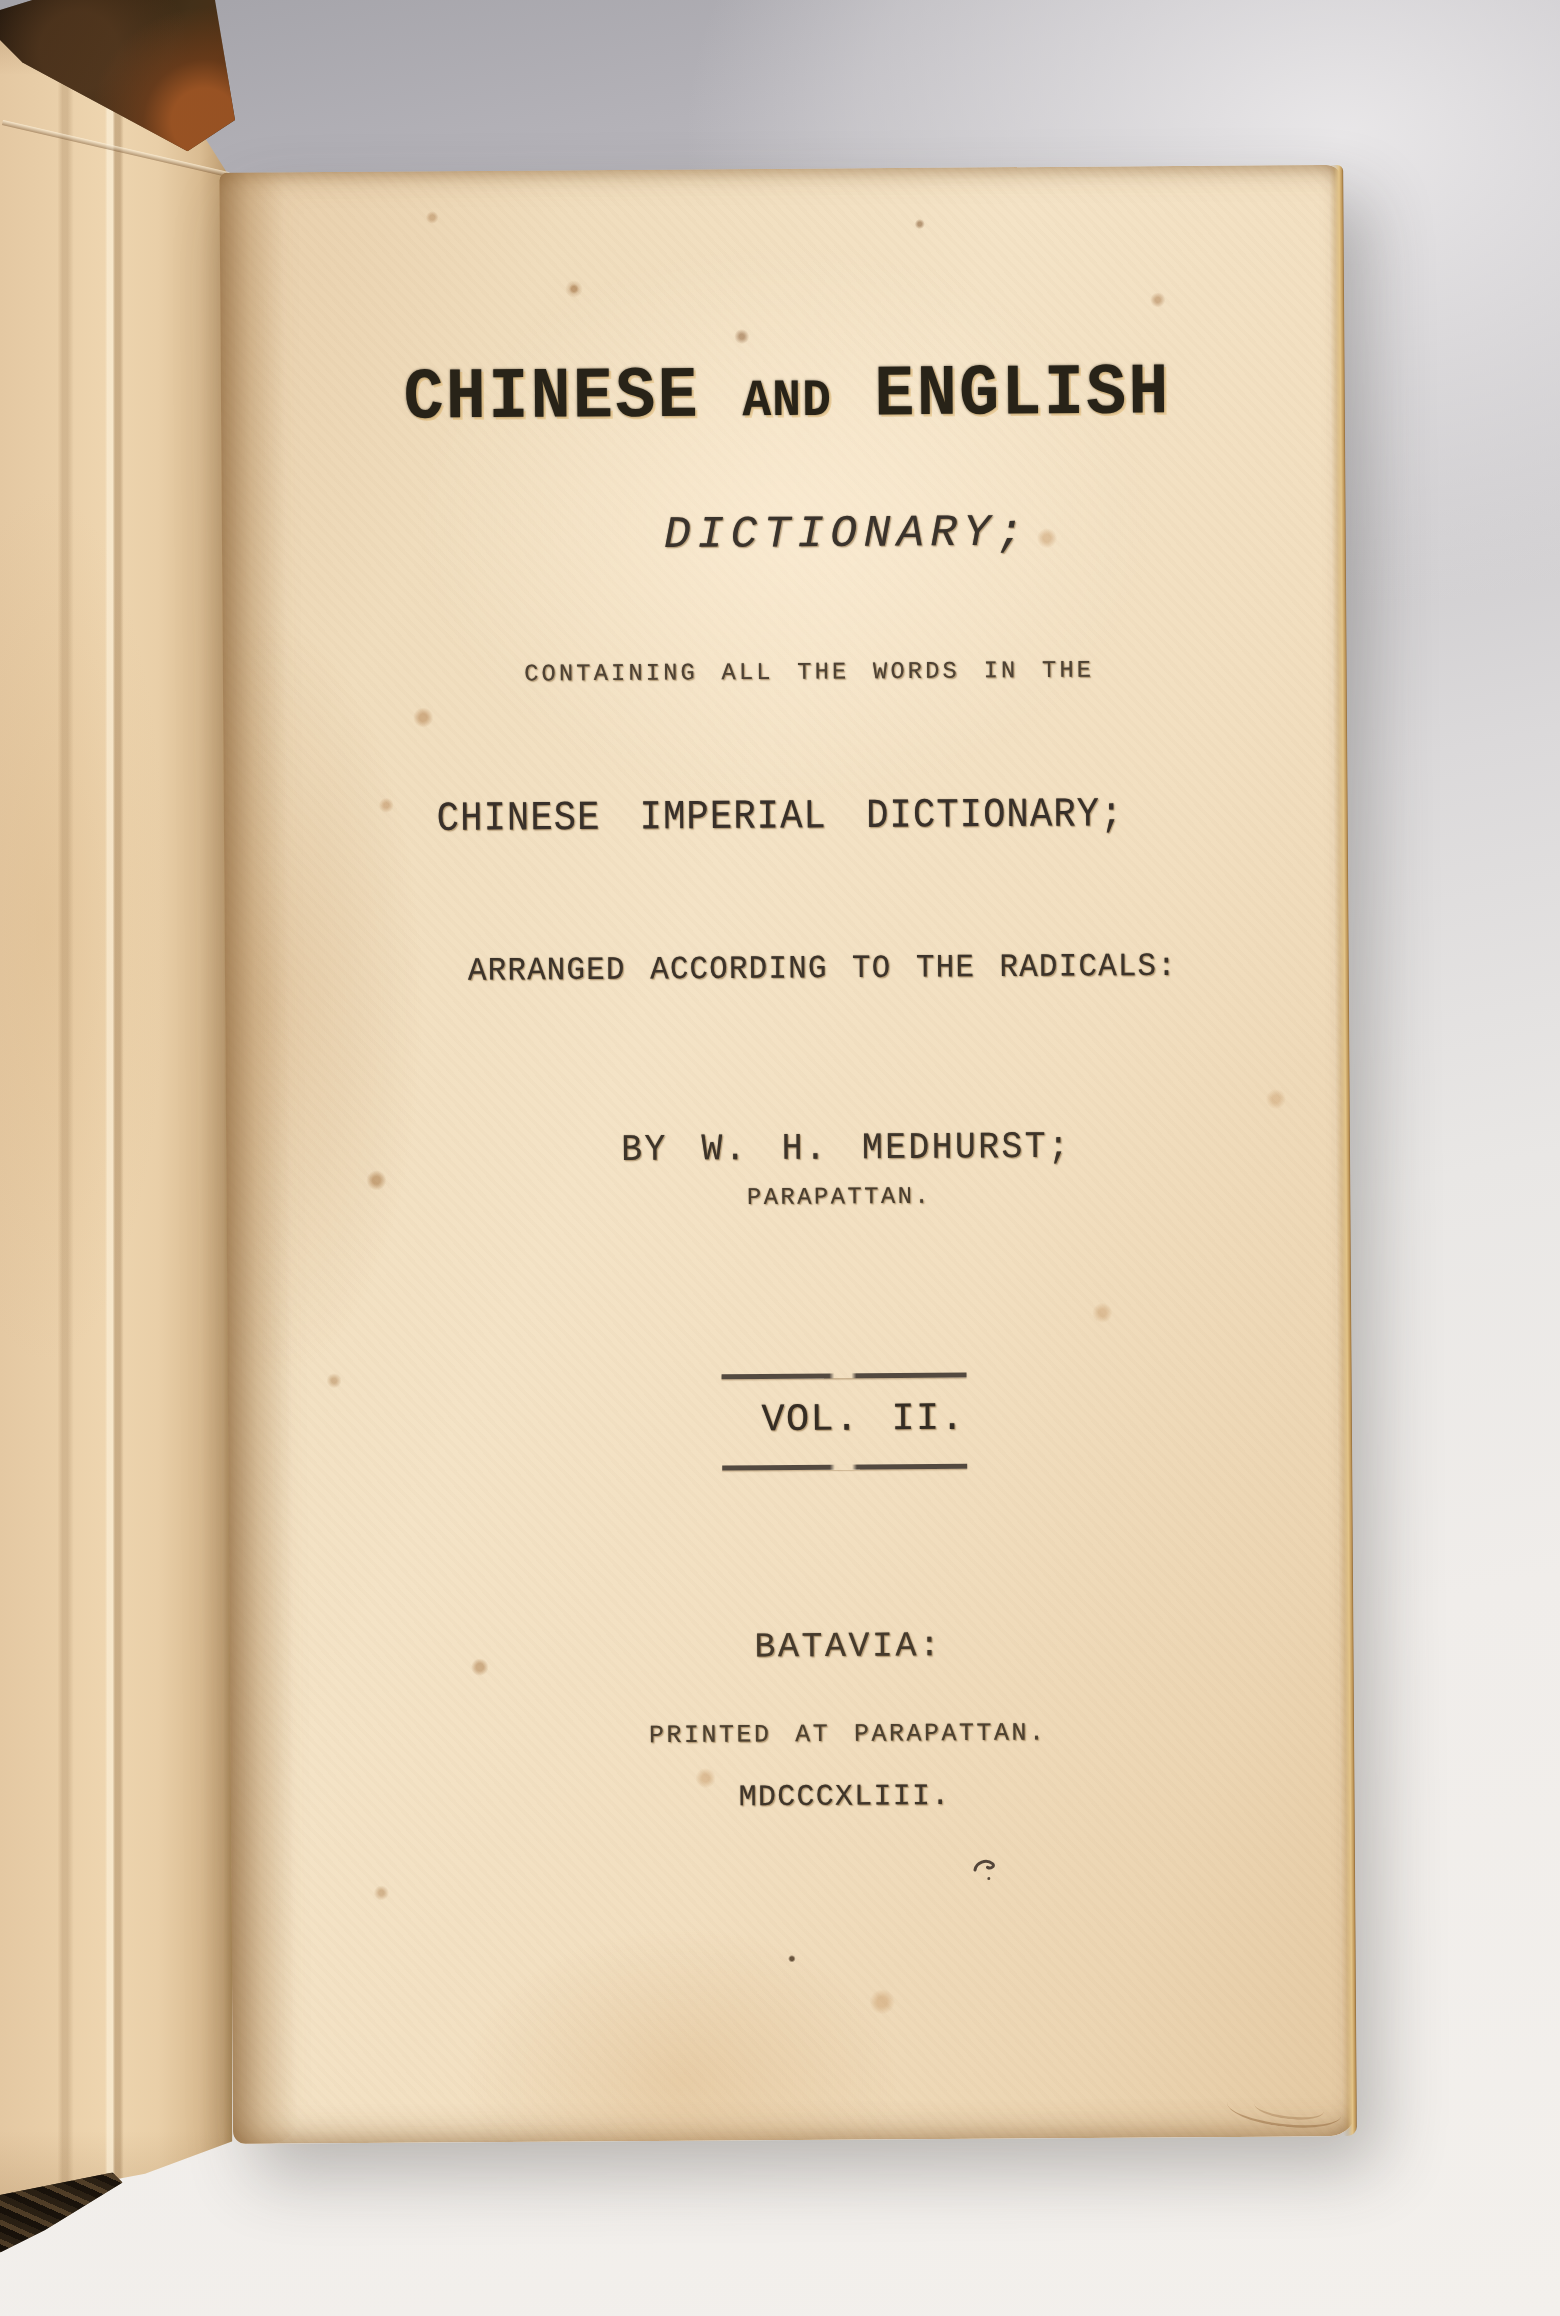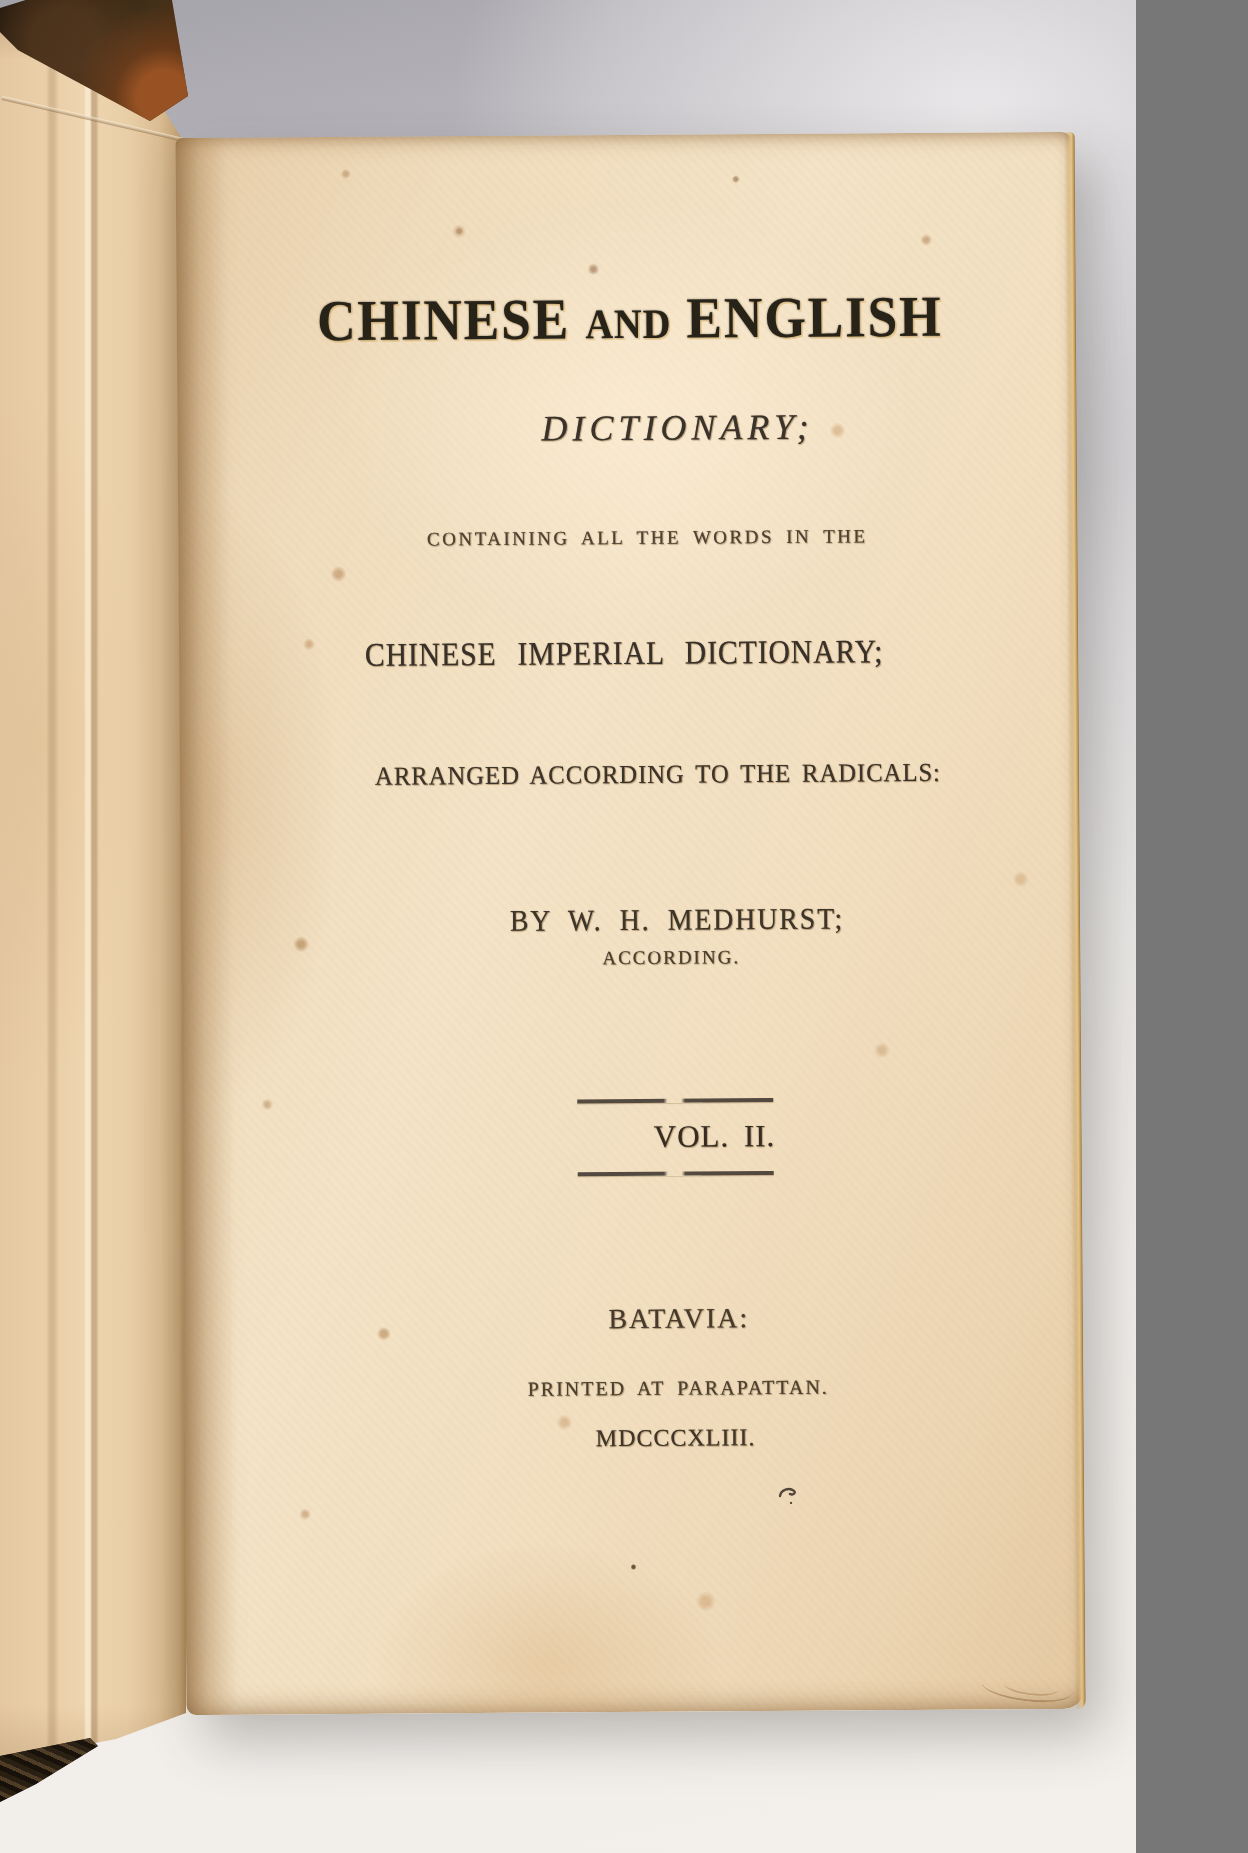--- a/index.html
+++ b/index.html
@@ -1,17 +1,17 @@
 <!DOCTYPE html>
 <html><head>
 <meta charset="utf-8">
 <style>
   html,body{margin:0;padding:0;background:#777;}
-  .scene{position:relative;width:1136px;height:1853px;overflow:hidden;
-         font-family:Liberation Serif, serif;}
+  .scene{position:relative;width:1248px;height:1853px;overflow:hidden;
+         font-family:Liberation Mono, monospace;}
   .backdrop{position:absolute;inset:0;
     background:
       radial-gradient(ellipse 700px 500px at 86% 6%, rgba(238,236,237,.9) 0%, rgba(222,220,222,.45) 55%, transparent 75%),
       linear-gradient(168deg,#a3a2a8 0%,#b4b2b8 10%,#c7c5c8 24%,#dbd9da 40%,#e9e7e5 56%,#f0edea 72%,#f3f0ec 100%);}
   
   .leather-top{position:absolute;left:0;top:0;width:210px;height:135px;
     clip-path:polygon(0 8px,26px 0,172px 0,188px 96px,150px 121px,18px 50px,0 32px);
     background:
       radial-gradient(circle at 78% 72%, rgba(156,84,36,.95) 0 14%, rgba(122,64,28,.6) 26%, transparent 48%),
       radial-gradient(circle at 30% 30%, rgba(90,60,34,.7) 0 18%, transparent 50%),
@@ -92,21 +92,21 @@
   .t-arranged{left:478px;top:625px;font-size:26px;letter-spacing:1px;word-spacing:4px;
     transform:translateX(-50%) scaleX(.95);color:#3c332a;}
   .t-author{left:496px;top:768px;font-size:30px;letter-spacing:2px;word-spacing:9px;
     transform:translateX(-50%) scaleX(.93);color:#3d342a;}
   .t-role{left:490px;top:812px;font-size:19px;letter-spacing:2px;color:#4a3e2f;}
   .rule{position:absolute;transform:translateX(-50%);width:196px;height:4px;opacity:.85;
     background:linear-gradient(90deg,#38302a 0 44%,rgba(56,48,42,0) 46% 53%,#38302a 55% 100%);
     box-shadow:0 1px 1px rgba(120,85,40,.4);}
   .rule.r1{left:493px;top:964px;}
   .rule.r2{left:493px;top:1037px;}
-  .t-vol{left:532px;top:984px;font-size:31px;letter-spacing:1px;word-spacing:6px;color:#352d24;}
+  .t-vol{left:508px;top:984px;font-size:31px;letter-spacing:1px;word-spacing:6px;color:#352d24;}
   .t-city{left:495px;top:1168px;font-size:28px;letter-spacing:2px;color:#453a2c;}
   .t-printer{left:494px;top:1242px;font-size:20px;letter-spacing:2px;word-spacing:5px;color:#4c4030;}
   .t-year{left:491px;top:1290px;font-size:24px;letter-spacing:1px;color:#3f352a;}
   .squiggle{position:absolute;left:592px;top:1352px;}
 </style>
 </head>
 <body>
 
 <div class="scene">
   <div class="backdrop"></div>
@@ -129,21 +129,21 @@
     <div class="line t-sub">DICTIONARY;</div>
 
     <div class="line t-containing">CONTAINING ALL THE WORDS IN THE</div>
 
     <div class="line t-imperial">CHINESE IMPERIAL DICTIONARY;</div>
 
     <div class="line t-arranged">ARRANGED ACCORDING TO THE RADICALS:</div>
 
     <div class="line t-author">BY W. H. MEDHURST;</div>
 
-    <div class="line t-role">ACCORDING.</div>
+    <div class="line t-role">PARAPATTAN.</div>
 
     <div class="rule r1"></div>
 
     <div class="line t-vol">VOL. II.</div>
 
     <div class="rule r2"></div>
 
     <div class="line t-city">BATAVIA:</div>
 
     <div class="line t-printer">PRINTED AT PARAPATTAN.</div>

